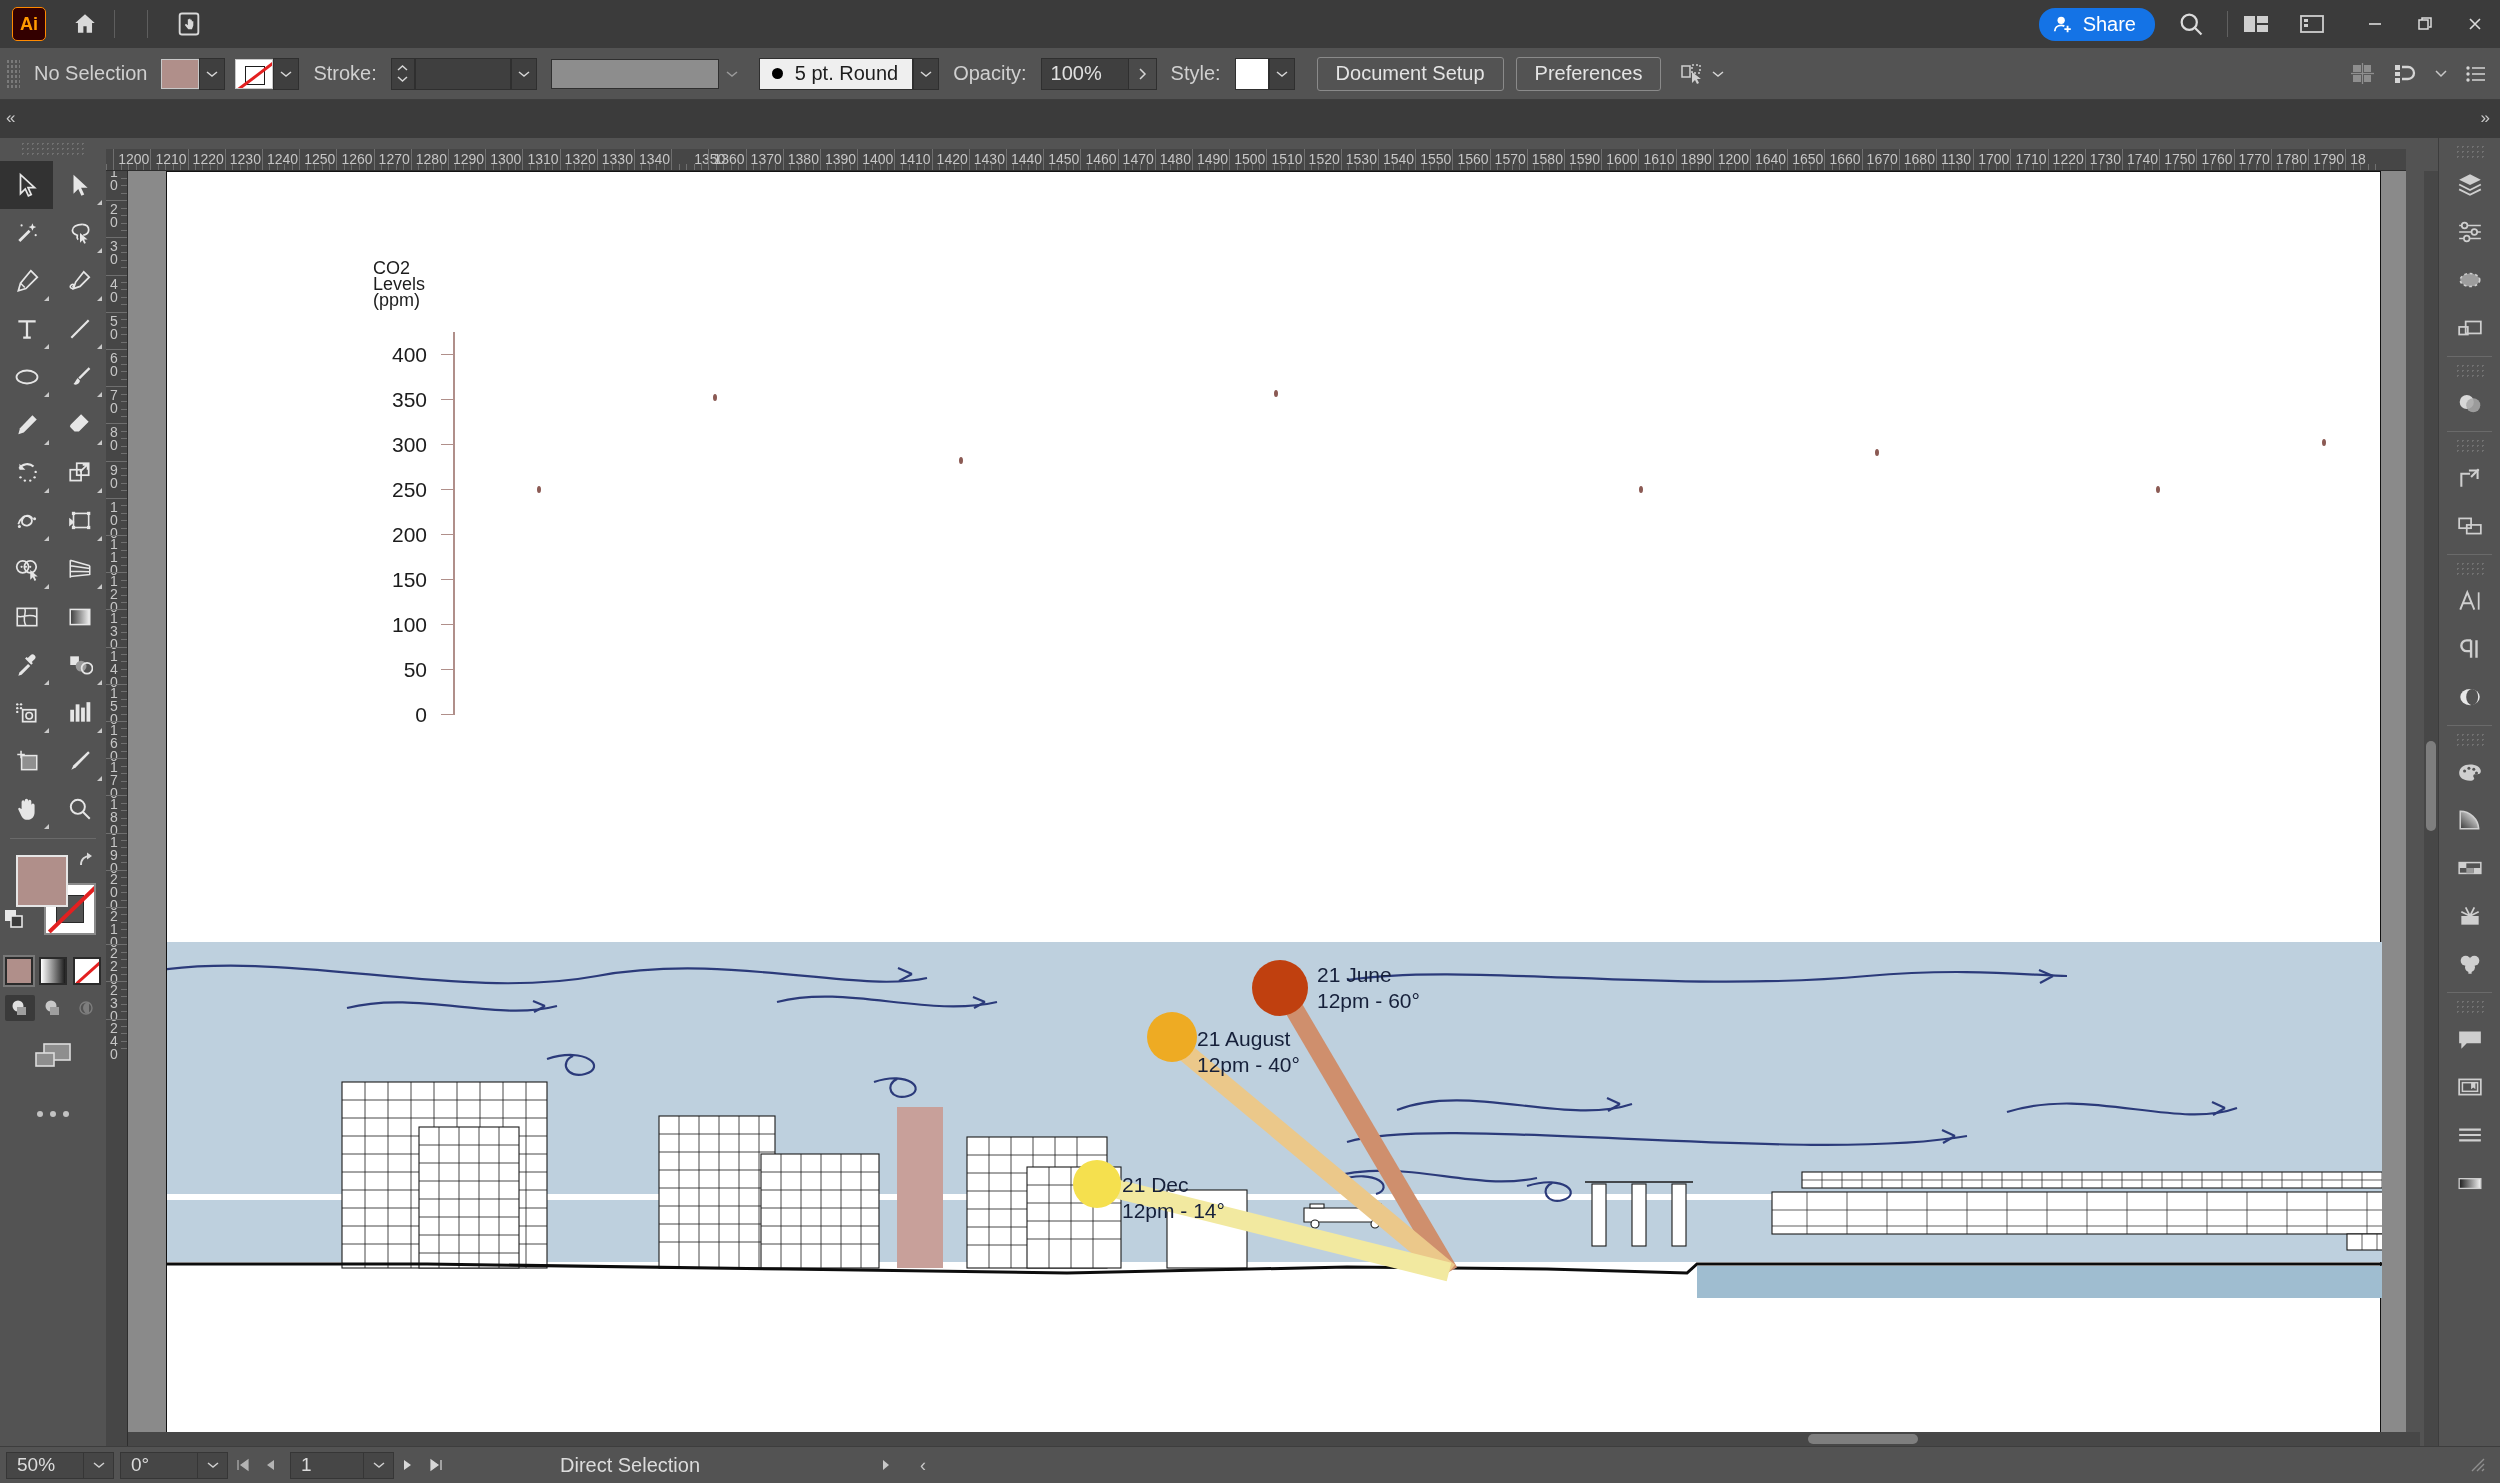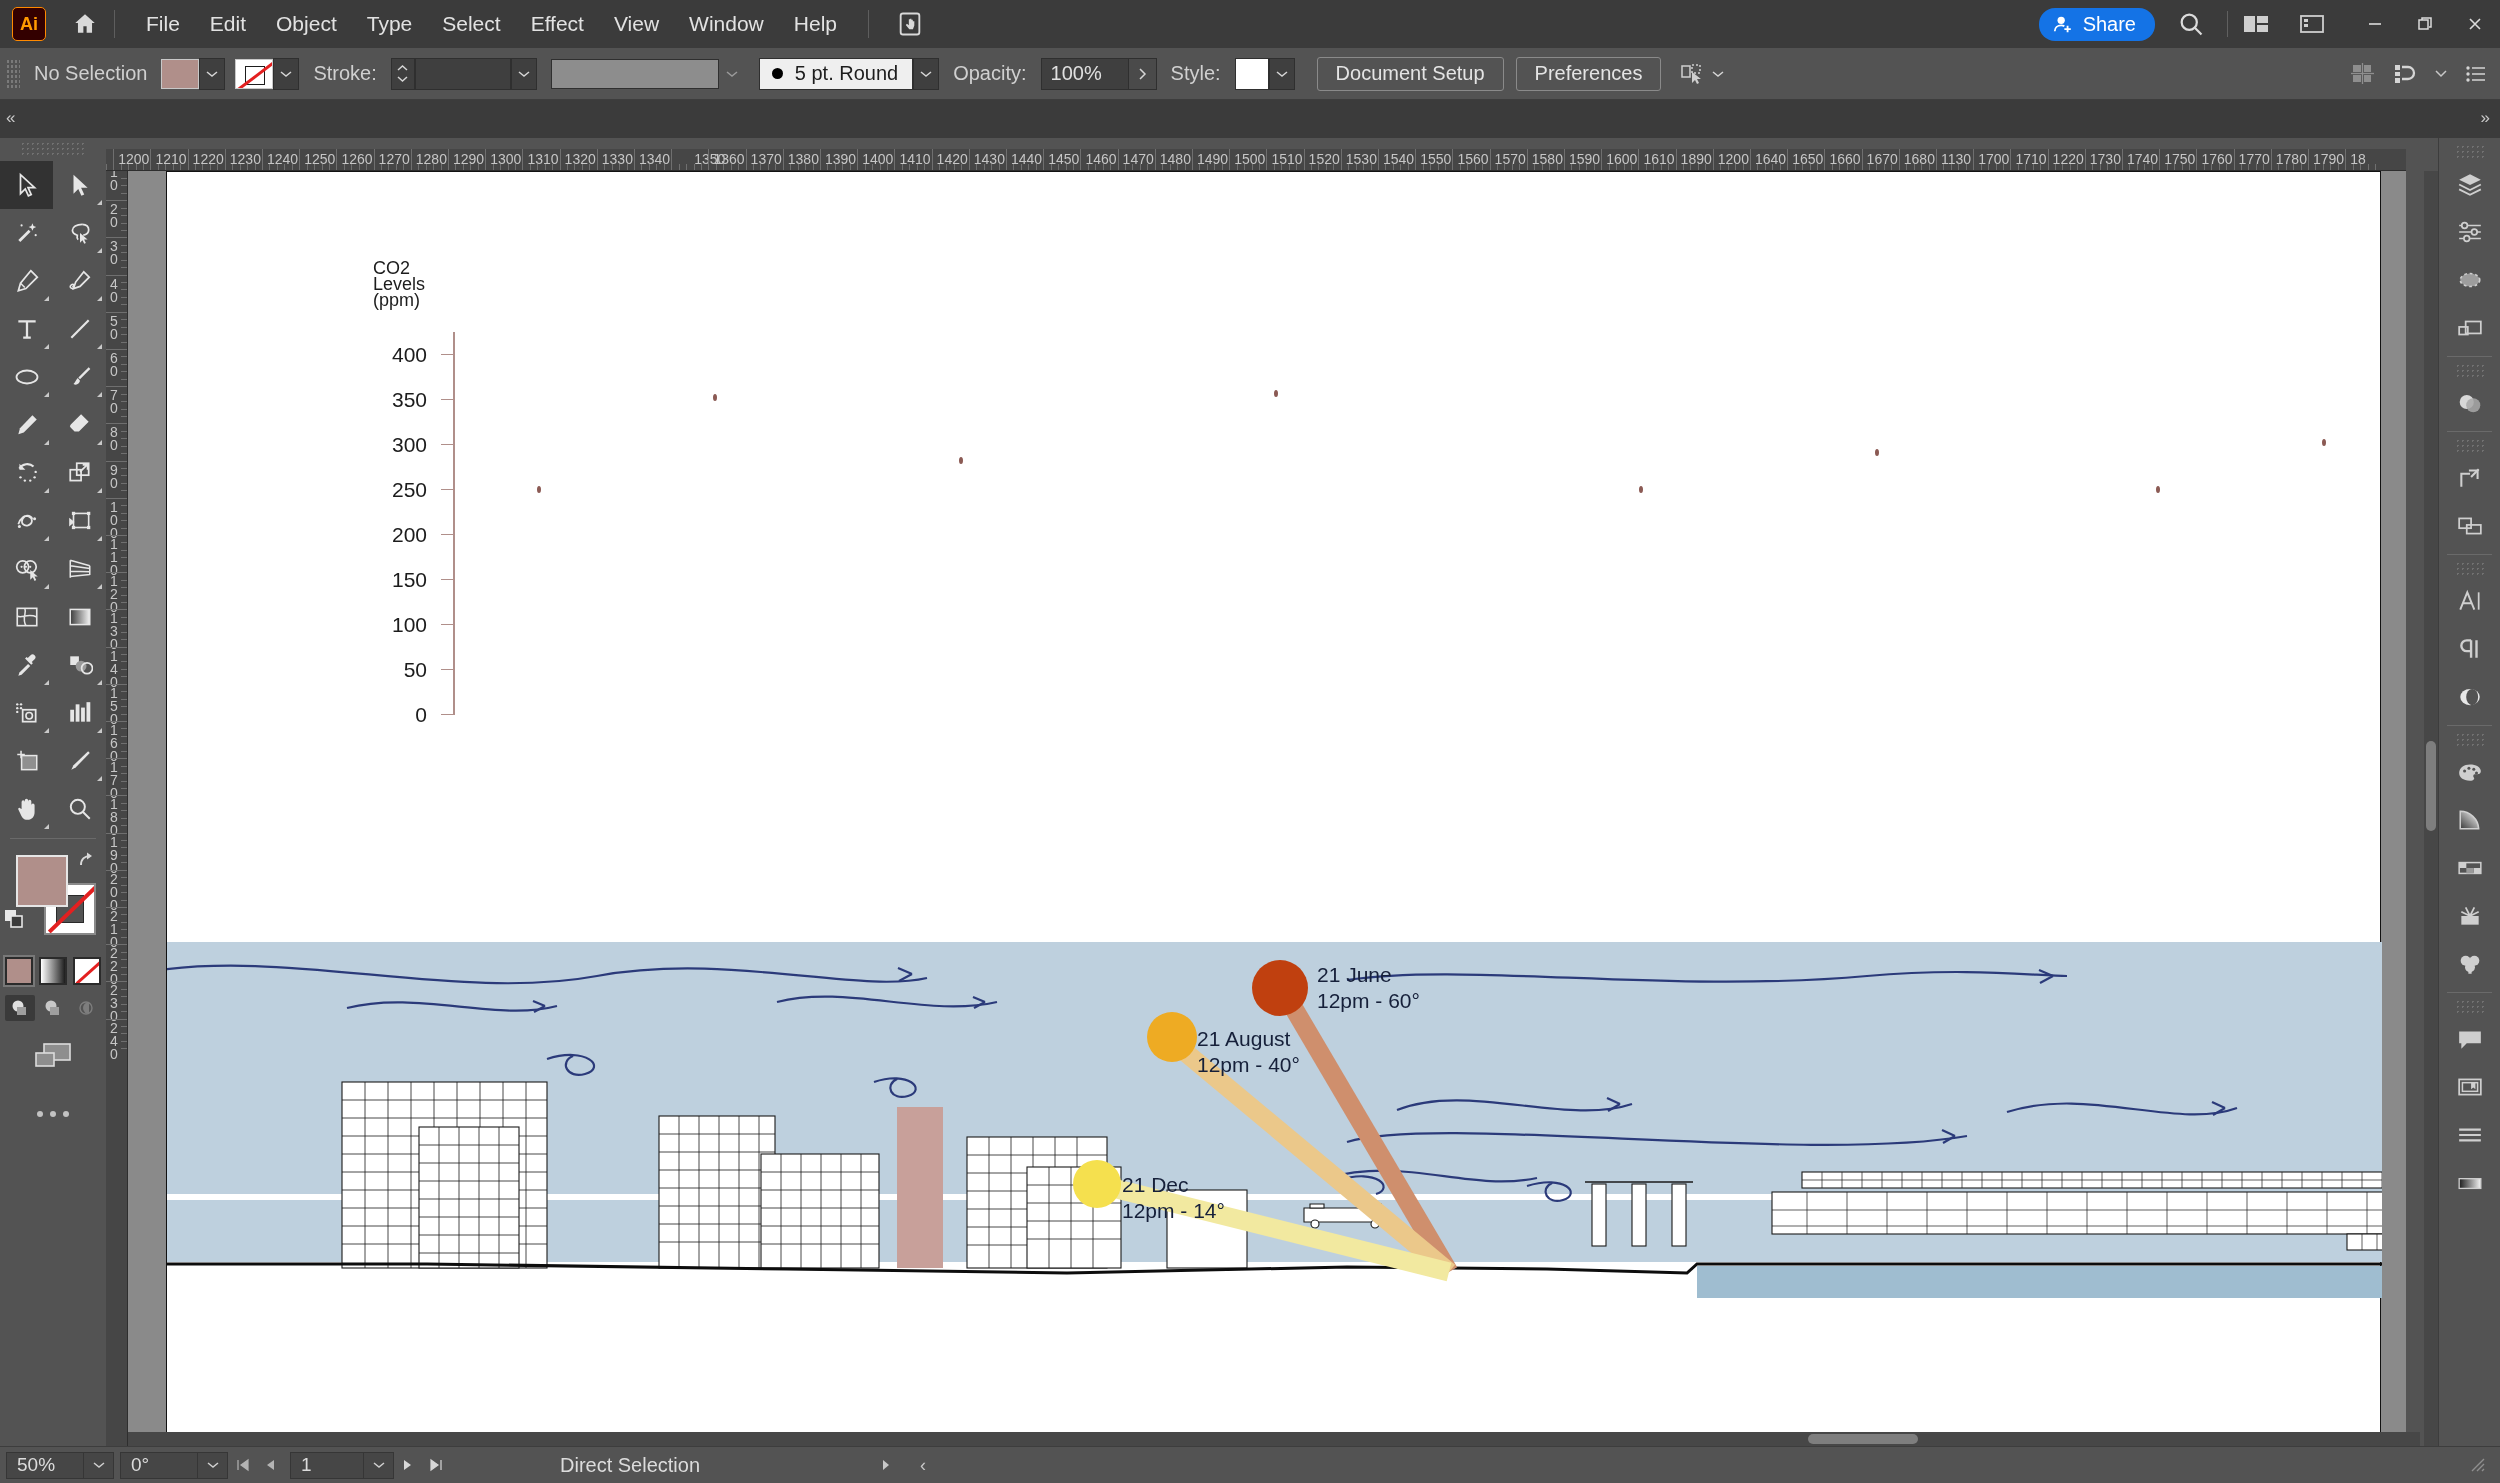--- a/index.html
+++ b/index.html
@@ -358,31 +358,20 @@
 <div class="app">
 
   <div class="menubar">
     <div class="ai-logo">Ai</div>
     <div class="home-icon">
       <svg width="26" height="26" viewBox="0 0 24 24">
           <path d="M12 3 3 11h2.5v9h5v-6h3v6h5v-9H21z" fill="#d9d9d9"></path>
         </svg>
     </div>
     <div class="mb-sep"></div>
-    <div class="menu-items">
-      <div class="menu-item">File</div>
-      <div class="menu-item">Edit</div>
-      <div class="menu-item">Object</div>
-      <div class="menu-item">Type</div>
-      <div class="menu-item">Select</div>
-      <div class="menu-item">Effect</div>
-      <div class="menu-item">View</div>
-      <div class="menu-item">Window</div>
-      <div class="menu-item">Help</div>
-    </div>
     <div class="mb-sep"></div>
     <div class="touch-btn">
       <svg width="28" height="28" viewBox="0 0 24 24">
           <rect x="4" y="3" width="16" height="18" rx="2" fill="none" stroke="#d9d9d9" stroke-width="1.6"></rect>
           <path d="M11 8v5l-1.6-1.2-1 1.1 3 3.6h3.1l1.2-3.3V9.6h-1.3V8.4h-1.2V7.6h-1.1V8z" fill="#d9d9d9"></path>
         </svg>
     </div>
 
     <div class="mb-right">
       <div class="share-btn">

